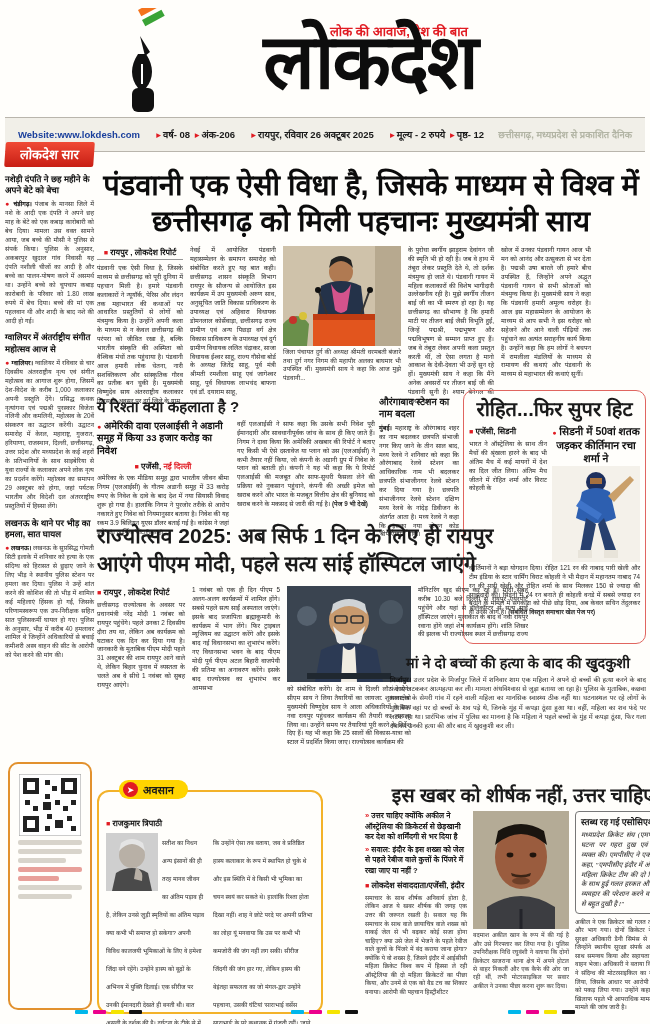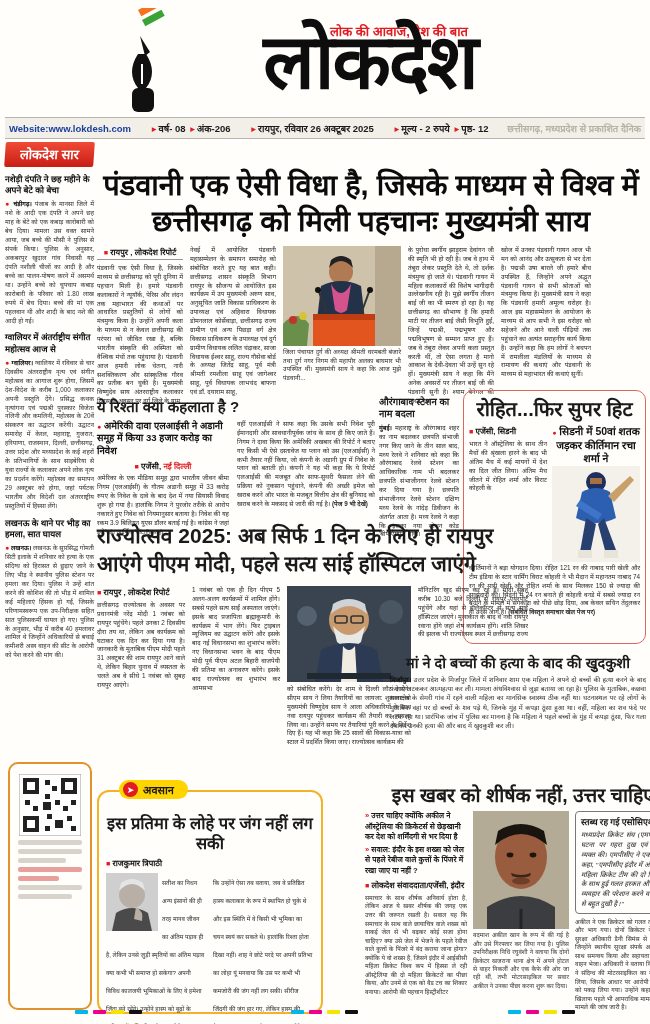--- a/index.html
+++ b/index.html
@@ -4,24 +4,24 @@
 <style>
   html,body{margin:0;padding:0;background:#e8e8e8;}
   #page{position:relative;width:650px;height:1024px;background:#fffefb;margin:0 auto;
         font-family:"Liberation Sans","DejaVu Sans",sans-serif;color:#1a1a1a;overflow:hidden;}
   .abs{position:absolute;}
   
   .tagline{position:absolute;left:330px;top:22px;color:#e11b22;font-weight:bold;font-size:13px;}
   .title{position:absolute;left:160px;top:24px;width:420px;text-align:center;
          font-family:"Liberation Serif","DejaVu Serif",serif;
          font-size:76px;font-weight:800;color:#0d0d0d;line-height:1;letter-spacing:-2px;}
-  .infobar{position:absolute;left:5px;top:117px;width:640px;height:22px;background:#f1efe8;
+  .infobar{position:absolute;left:5px;top:117px;width:640px;height:35px;background:#f1efe8;
            border-top:1px solid #b9b5ac;border-bottom:1px solid #b9b5ac;
            display:flex;align-items:center;justify-content:space-between;
-           font-size:9.5px;font-weight:bold;padding:0 4px;box-sizing:border-box;white-space:nowrap;}
+           font-size:9.5px;font-weight:bold;padding:0 13px;box-sizing:border-box;white-space:nowrap;}
   .infobar .web{color:#1a3f9c;}
   .infobar .arrow{color:#e11b22;margin:0 2px;}
   .infobar .pub{color:#b2b4a4;}
   
   .sb{position:absolute;left:5px;top:142px;width:89px;}
   .sb-head{background:linear-gradient(#f04a36,#c81e14);color:#fff;font-weight:800;font-size:13px;
            text-align:center;padding:3px 0 4px;border-radius:2px;transform:skewX(-4deg);}
   .sb-title{font-size:8.6px;font-weight:800;margin:7px 0 3px;line-height:1.3;color:#111;}
   .sb-body{font-size:6.3px;line-height:1.42;text-align:justify;margin:0;color:#333;}
   .dot{color:#e11b22;font-size:7px;}
@@ -258,21 +258,20 @@
   <div class="abs" style="left:390px;top:652px;width:256px;">
     <div style="font-size:14.5px;font-weight:800;text-align:center;margin-bottom:3px;">मां ने दो बच्चों की हत्या के बाद की खुदकुशी</div>
     <div class="coltxt" style="font-size:6.6px;"><span class="dl">मिर्जापुर।</span><span> उत्तर प्रदेश के मिर्जापुर जिले में शनिवार शाम एक महिला ने अपने दो बच्चों की हत्या करने के बाद फंदे से लटककर आत्महत्या कर ली। मामला अंधविश्वास से जुड़ा बताया जा रहा है। पुलिस के मुताबिक, कछवा थानाक्षेत्र के सेमरी गांव में रहने वाली महिला का मानसिक स्वास्थ्य ठीक नहीं था। घटनास्थल पर रहे लोगों के मुताबिक वहां पर दो बच्चों के शव पड़े थे, जिनके मुंह में कपड़ा ठूंसा हुआ था। वहीं, महिला का शव फंदे पर लटक रहा था। प्रारंभिक जांच में पुलिस का मानना है कि महिला ने पहले बच्चों के मुंह में कपड़ा ठूंसा, फिर गला दबाकर उनकी हत्या की और बाद में खुदकुशी कर ली।</span></div>
   </div>
 
   <div class="obit">
     <div class="badge">
       <span class="tgcirc">➤</span>
       <span>अवसान</span>
     </div>
-    <div style="font-size:16.5px;font-weight:800;text-align:center;line-height:1.2;">इस प्रतिमा के लोहे पर जंग नहीं लग सकी</div>
     <div class="byline" style="margin:3px 0;"><span class="sq">■</span> <span>राजकुमार त्रिपाठी</span></div>
     <div style="display:flex;gap:7px;">
       <div style="width:100px;">
         <svg width="52" height="58" viewBox="0 0 52 58" style="float:left;margin:2px 4px 2px 0;">
           <rect width="52" height="58" fill="#cfcfcf"></rect>
           <circle cx="26" cy="22" r="13" fill="#b8b0a6"></circle>
           <path d="M13 18 q13 -14 26 0 l-2 -8 q-11 -8 -22 0 Z" fill="#e4e4e4"></path>
           <path d="M10 40 q16 -10 32 0 l4 18 H6 Z" fill="#4a4a4a"></path>
           <path d="M30 34 q8 4 6 14 l-8 -2 Z" fill="#b8b0a6"></path>
         </svg>

